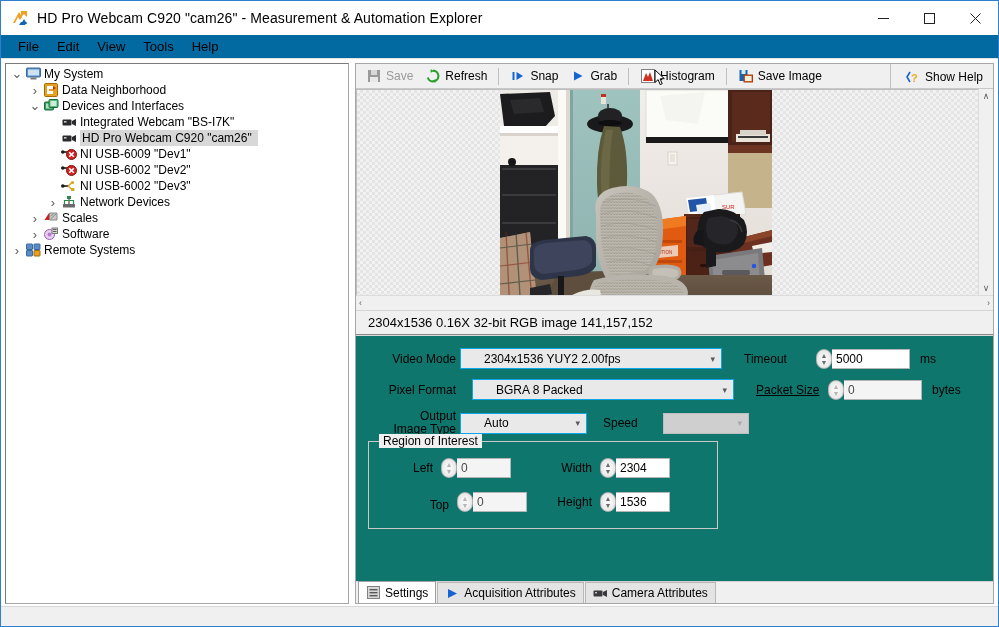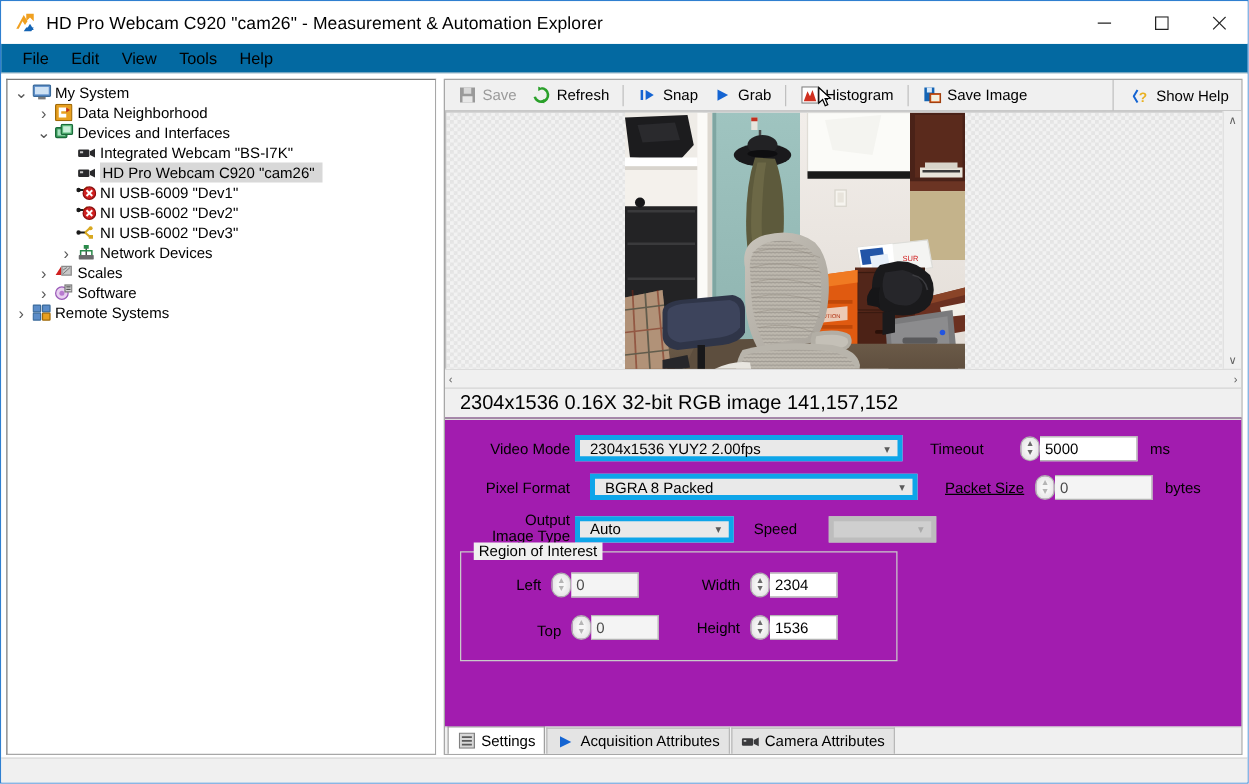--- a/index.html
+++ b/index.html
@@ -230,53 +230,53 @@
     overflow: hidden;
   }
 
   
   .img-status {
     height: 24px;
     flex: 0 0 24px;
     background: #f0f0f0;
     display: flex; align-items: center;
     padding-left: 12px;
-    font-size: 16px;
+    font-size: 13px;
     color: #000;
     border-top: 1px solid #d4d4d4;
   }
 
   
   .settings-area {
     flex: 1 1 auto;
-    background: #a21caf;
+    background: #0f766e;
     border-top: 2px groove #dcdcdc;
     position: relative;
     min-height: 0;
     padding: 12px 0 0 0;
   }
   .field-row {
     display: flex;
     align-items: center;
     margin-bottom: 10px;
     padding-left: 12px;
   }
   .flabel {
     font-size: 12px;
     color: #000;
     text-align: right;
     flex: 0 0 auto;
   }
   .combo {
     height: 21px;
     background: #e9e9e9;
-    border: 4px solid #0ea5e9;
+    border: 1px solid #0ea5e9;
     display: flex;
     align-items: center;
-    padding: 0 2px 0 8px;
+    padding: 0 2px 0 23px;
     font-size: 12px;
     color: #000;
     position: relative;
   }
   .combo .chev {
     position: absolute;
     right: 6px; top: 50%;
     transform: translateY(-50%);
     font-size: 9px;
     color: #5a5a5a;

